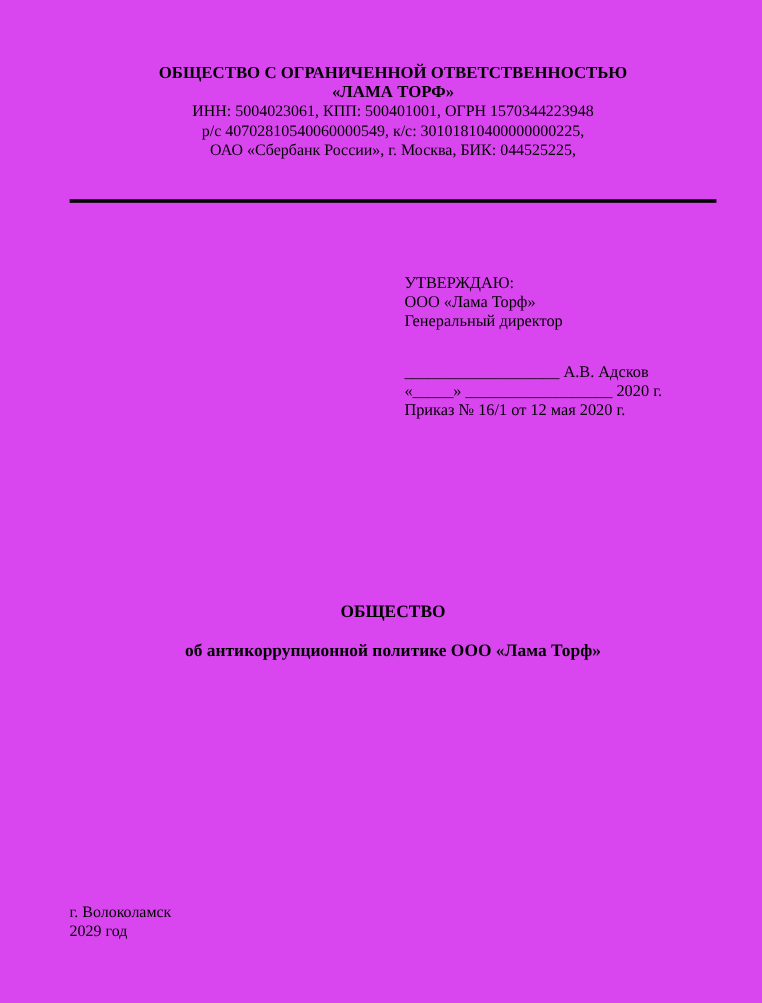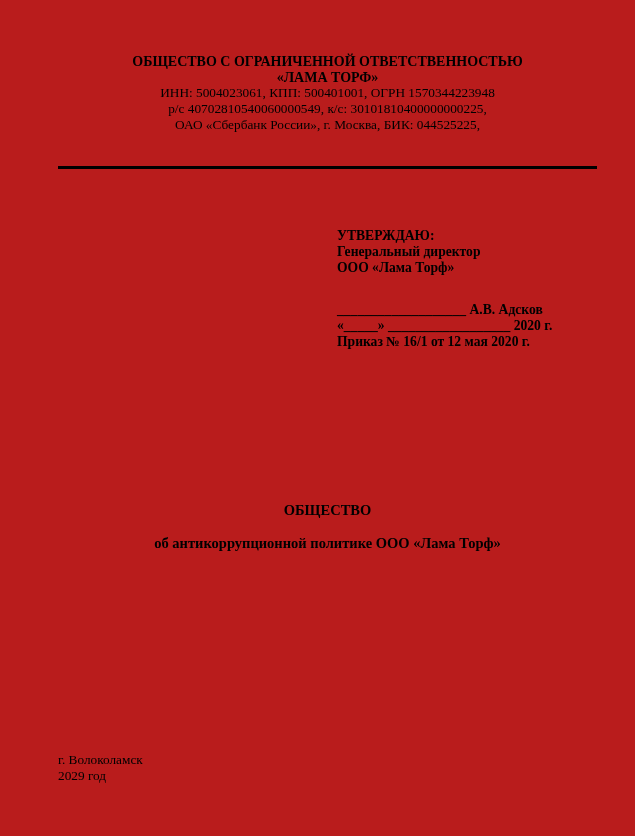--- a/index.html
+++ b/index.html
@@ -4,21 +4,21 @@
 <style>
   html, body {
     margin: 0;
     padding: 0;
     background: #ffffff;
   }
   .page {
     position: relative;
     width: 635px;
     height: 836px;
-    background: #b91c1c;
+    background: #d946ef;
     color: #000000;
     font-family: "Liberation Serif", "DejaVu Serif", serif;
     overflow: hidden;
   }
   
   .letterhead {
     position: absolute;
     top: 54px;
     left: 58px;
     width: 539px;
@@ -47,21 +47,20 @@
   .approval {
     position: absolute;
     top: 228px;
     left: 337px;
     font-size: 13.6px;
     line-height: 16.1px;
     text-align: left;
   }
   .approval .line {
     white-space: pre;
-    font-weight: bold;
   }
   .approval .spacer {
     height: 26px;
   }
   
   .title-block {
     position: absolute;
     top: 502px;
     left: 58px;
     width: 539px;
@@ -97,22 +96,22 @@
     <div class="company-line">«ЛАМА ТОРФ»</div>
     <div class="address-line">ИНН: 5004023061, КПП: 500401001, ОГРН 1570344223948</div>
     <div class="address-line">р/с 40702810540060000549, к/с: 30101810400000000225,</div>
     <div class="address-line">ОАО «Сбербанк России», г. Москва, БИК: 044525225,</div>
   </div>
 
   <div class="header-rule"></div>
 
   <div class="approval">
     <div class="line">УТВЕРЖДАЮ:</div>
+    <div class="line">ООО «Лама Торф»</div>
     <div class="line">Генеральный директор</div>
-    <div class="line">ООО «Лама Торф»</div>
     <div class="spacer"></div>
     <div class="line">___________________ А.В. Адсков</div>
     <div class="line">«_____» __________________ 2020 г.</div>
     <div class="line">Приказ № 16/1 от 12 мая 2020 г.</div>
   </div>
 
   <div class="title-block">
     <div class="title-line">ОБЩЕСТВО</div>
     <div class="title-gap"></div>
     <div class="title-line">об антикоррупционной политике ООО «Лама Торф»</div>

